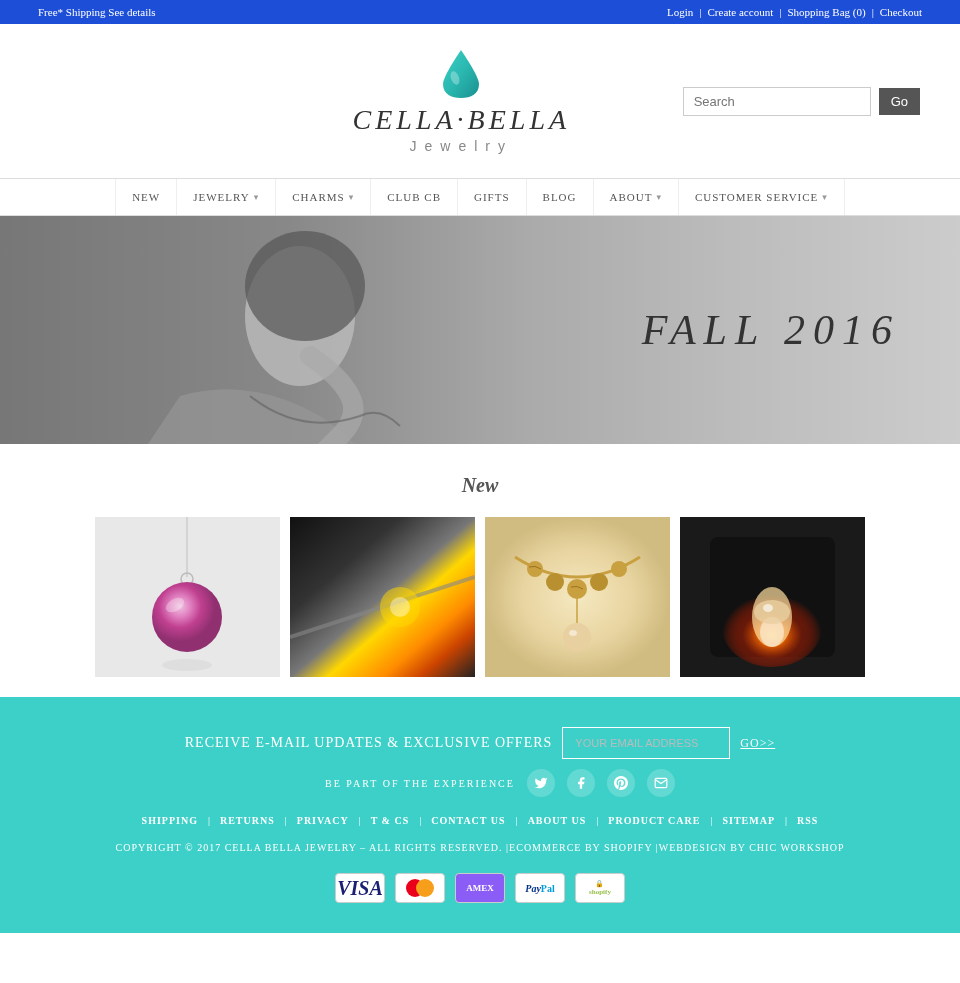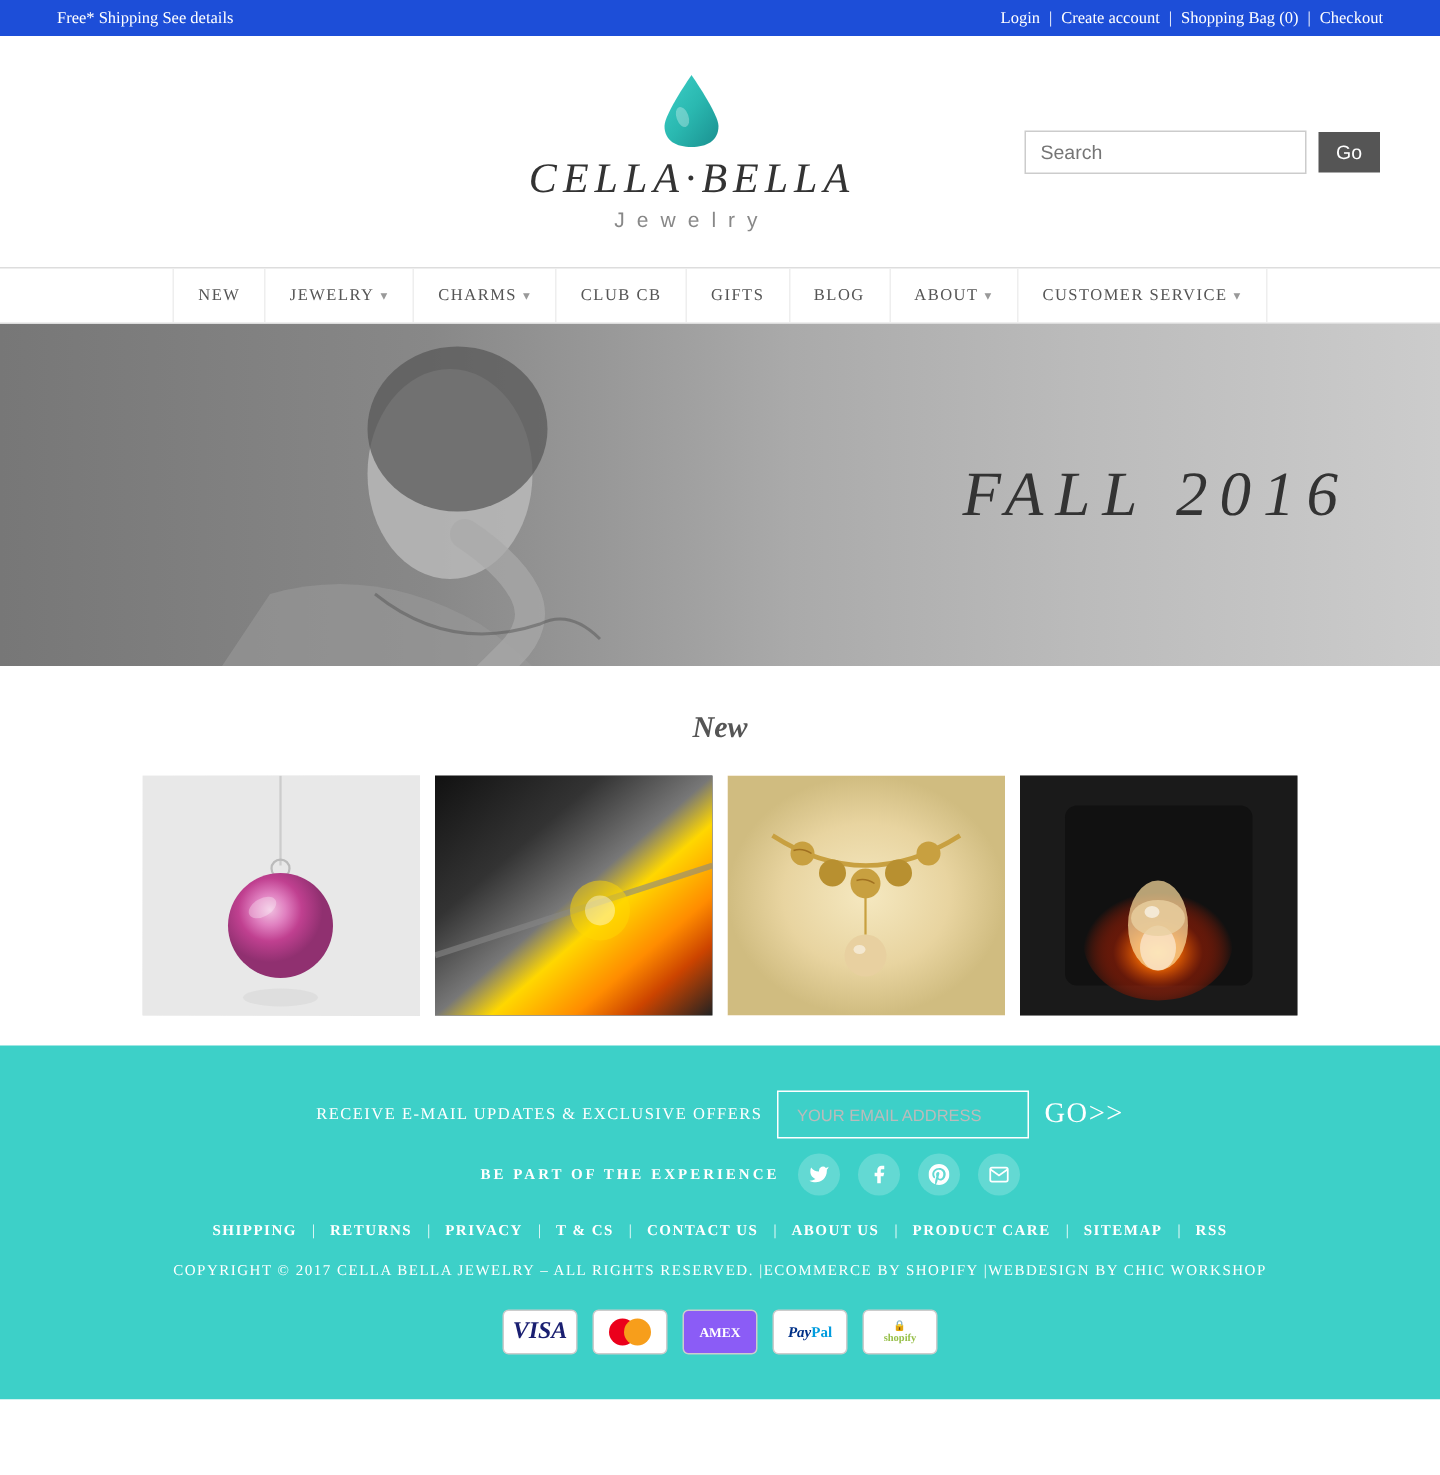--- a/index.html
+++ b/index.html
@@ -157,53 +157,53 @@
     .product-4 {
       background: #222;
     }
 
     
     .footer-teal {
       background: #3dd0c8;
       padding: 30px 40px;
     }
     .newsletter-label {
-      font-size: 11px;
+      font-size: 14px;
       letter-spacing: 1px;
       color: #fff;
       text-transform: uppercase;
     }
     .newsletter-input {
       border: 1px solid #fff;
       background: transparent;
       padding: 8px 12px;
       font-size: 12px;
       color: #aaa;
       width: 168px;
       outline: none;
     }
     .newsletter-input::placeholder { color: #bbb; text-transform: uppercase; font-size: 11px; }
     .go-link {
-      font-size: 19px;
+      font-size: 12px;
       color: #fff;
       cursor: pointer;
       letter-spacing: 1px;
+      text-decoration: underline;
     }
     .social-section {
       display: flex;
       align-items: center;
       gap: 12px;
       margin-left: 40px;
     }
     .social-label {
       font-size: 10px;
       letter-spacing: 2px;
       color: #fff;
       text-transform: uppercase;
-      font-weight: bold;
     }
     .social-icon {
       width: 28px;
       height: 28px;
       border-radius: 50%;
       background: rgba(255,255,255,0.2);
       display: flex;
       align-items: center;
       justify-content: center;
       color: #fff;
@@ -549,21 +549,21 @@
     <span class="footer-sep">|</span>
     <a class="footer-link">RSS</a>
   </div>
 
   
   <div class="footer-copy">COPYRIGHT © 2017 CELLA BELLA JEWELRY – ALL RIGHTS RESERVED. |ECOMMERCE BY SHOPIFY |WEBDESIGN BY CHIC WORKSHOP</div>
 
   
   <div class="payment-icons">
     <div class="payment-card visa">
-      <span style="font-size:16px;font-weight:bold;font-style:italic;font-family:serif;color:#1a1f71;">VISA</span>
+      <span style="font-size:20px;font-weight:bold;font-style:italic;font-family:serif;color:#1a1f71;">VISA</span>
     </div>
     <div class="payment-card mc">
       <div class="mc-circles">
         <div class="mc-red"></div>
         <div class="mc-orange"></div>
       </div>
     </div>
     <div class="payment-card amex">
       <span style="font-size:9px;letter-spacing:0px;color:#fff;font-weight:bold;">AMEX</span>
     </div>

